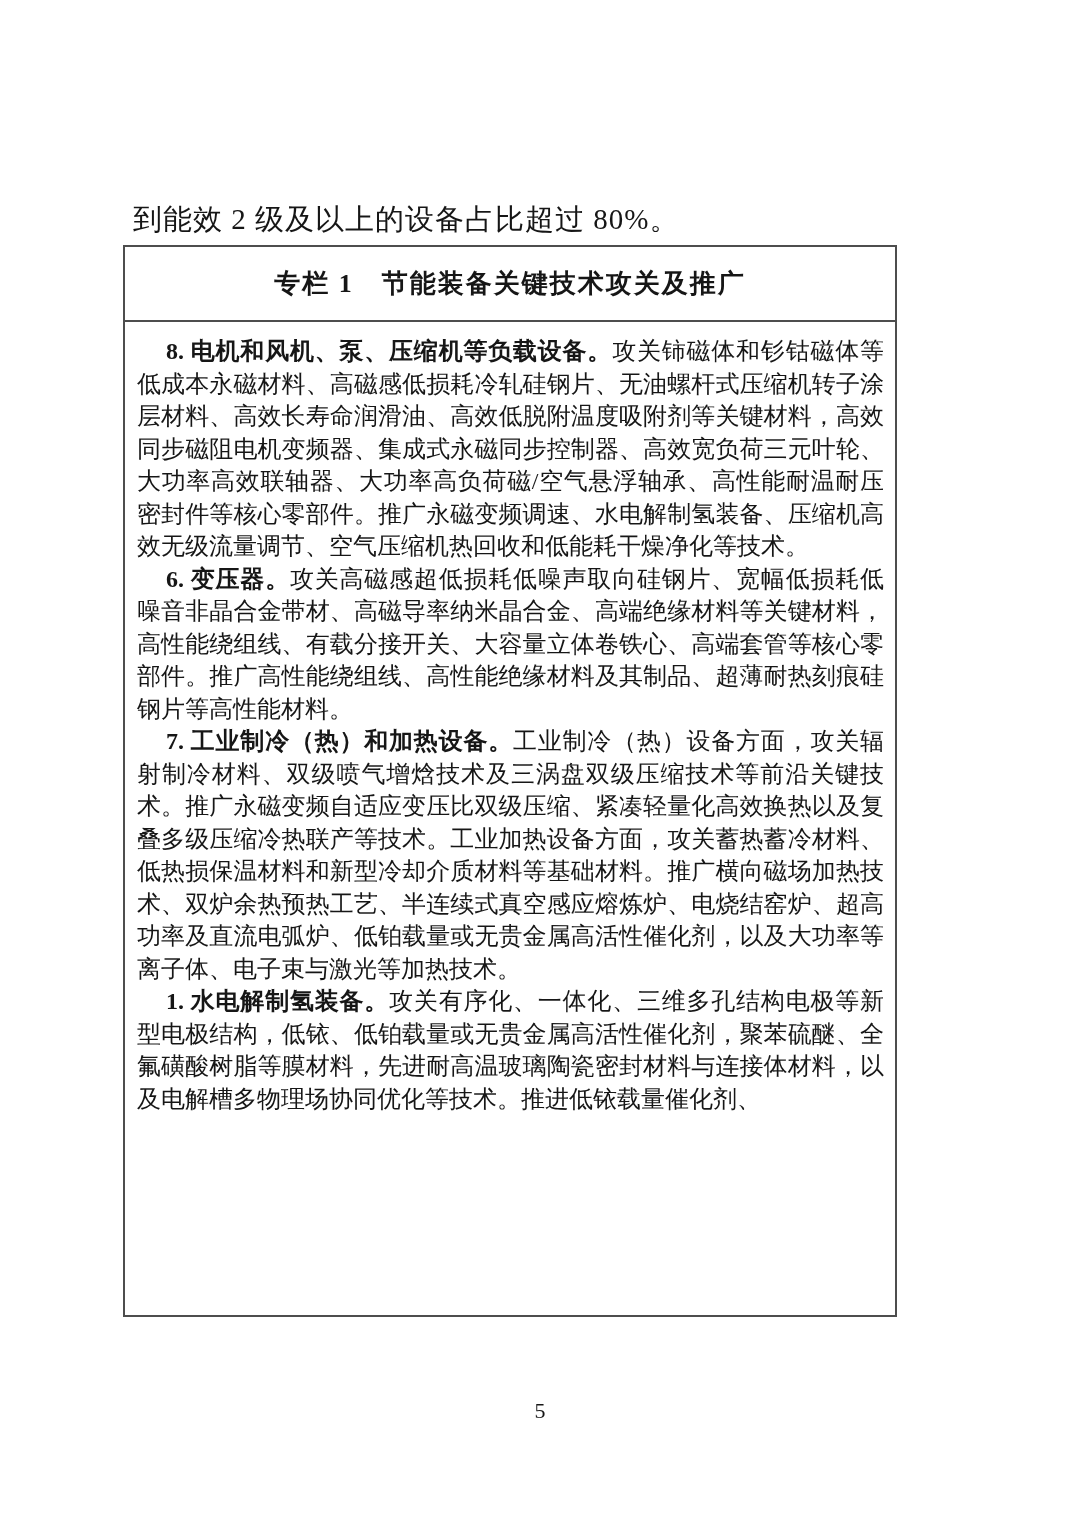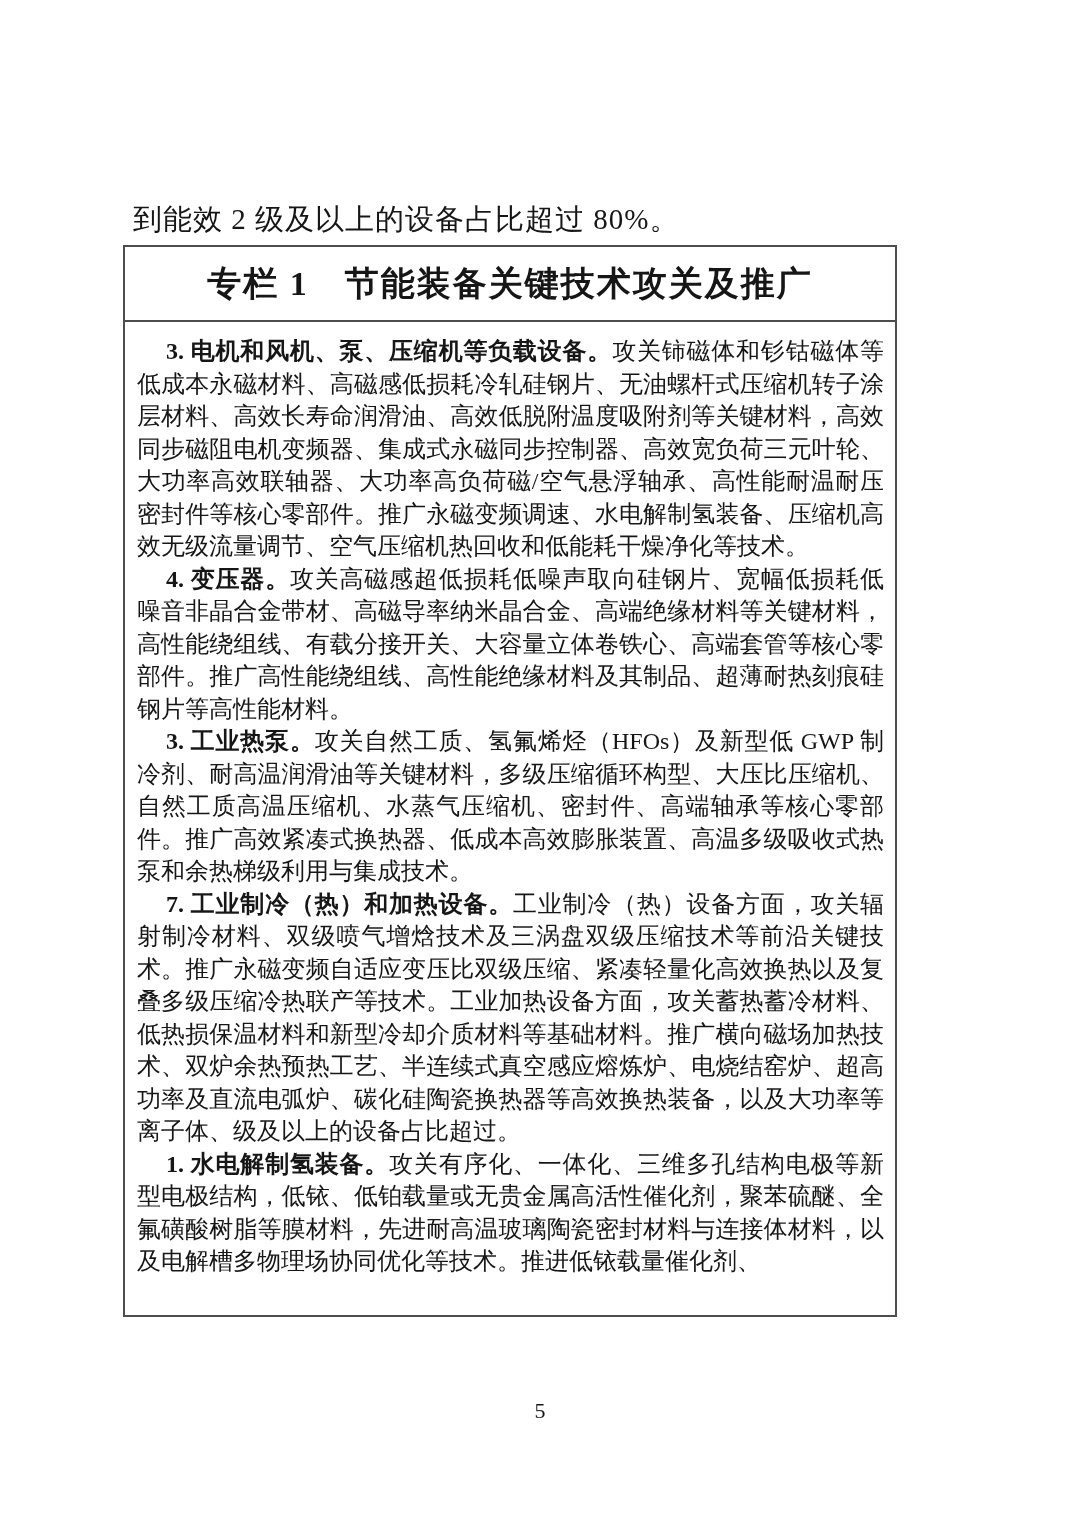--- a/index.html
+++ b/index.html
@@ -33,21 +33,21 @@
     overflow: hidden;
   }
   .box-title {
     height: 75px;
     box-sizing: border-box;
     border-bottom: 2px solid #4d4d4d;
     display: flex;
     align-items: center;
     justify-content: center;
     font-weight: bold;
-    font-size: 34px;
+    font-size: 26px;
     letter-spacing: 2px;
   }
   .box-body {
     padding: 13px 11px 0 12px;
     font-size: 24px;
     line-height: 32.5px;
     text-align: justify;
     text-justify: inter-character;
   }
   .para {
@@ -70,27 +70,26 @@
 <body style="color: rgb(22, 22, 22); background: rgb(255, 255, 255);">
 
 <main class="page">
 
   <p class="intro">到能效 2 级及以上的设备占比超过 80%。</p>
 
   <section class="box" style="border-color: rgb(77, 77, 77);">
     <header class="box-title" style="border-color: rgb(77, 77, 77);">专栏 1　节能装备关键技术攻关及推广</header>
     <div class="box-body">
 
-  <p class="para"><b class="lead">3. 电机和风机、泵、压缩机等负载设备。</b><span class="para-body">攻关铈磁体和钐钴磁体等低成本永磁材料、高磁感低损耗冷轧硅钢片、无油螺杆式压缩机转子涂层材料、高效长寿命润滑油、高效低脱附温度吸附剂等关键材料，高效同步磁阻电机变频器、集成式永磁同步控制器、高效宽负荷三元叶轮、大功率高效联轴器、大功率高负荷磁/空气悬浮轴承、高性能耐温耐压密封件等核心零部件。推广永磁变频调速、水电解制氢装备、压缩机高效无级流量调节、空气压缩机热回收和低能耗干燥净化等技术。</span></p>
+  <p class="para"><b class="lead">8. 电机和风机、泵、压缩机等负载设备。</b><span class="para-body">攻关铈磁体和钐钴磁体等低成本永磁材料、高磁感低损耗冷轧硅钢片、无油螺杆式压缩机转子涂层材料、高效长寿命润滑油、高效低脱附温度吸附剂等关键材料，高效同步磁阻电机变频器、集成式永磁同步控制器、高效宽负荷三元叶轮、大功率高效联轴器、大功率高负荷磁/空气悬浮轴承、高性能耐温耐压密封件等核心零部件。推广永磁变频调速、水电解制氢装备、压缩机高效无级流量调节、空气压缩机热回收和低能耗干燥净化等技术。</span></p>
 
-  <p class="para"><b class="lead">4. 变压器。</b><span class="para-body">攻关高磁感超低损耗低噪声取向硅钢片、宽幅低损耗低噪音非晶合金带材、高磁导率纳米晶合金、高端绝缘材料等关键材料，高性能绕组线、有载分接开关、大容量立体卷铁心、高端套管等核心零部件。推广高性能绕组线、高性能绝缘材料及其制品、超薄耐热刻痕硅钢片等高性能材料。</span></p>
+  <p class="para"><b class="lead">6. 变压器。</b><span class="para-body">攻关高磁感超低损耗低噪声取向硅钢片、宽幅低损耗低噪音非晶合金带材、高磁导率纳米晶合金、高端绝缘材料等关键材料，高性能绕组线、有载分接开关、大容量立体卷铁心、高端套管等核心零部件。推广高性能绕组线、高性能绝缘材料及其制品、超薄耐热刻痕硅钢片等高性能材料。</span></p>
 
-  <p class="para"><b class="lead">3. 工业热泵。</b><span class="para-body">攻关自然工质、氢氟烯烃（HFOs）及新型低 GWP 制冷剂、耐高温润滑油等关键材料，多级压缩循环构型、大压比压缩机、自然工质高温压缩机、水蒸气压缩机、密封件、高端轴承等核心零部件。推广高效紧凑式换热器、低成本高效膨胀装置、高温多级吸收式热泵和余热梯级利用与集成技术。</span></p>
 
-  <p class="para"><b class="lead">7. 工业制冷（热）和加热设备。</b><span class="para-body">工业制冷（热）设备方面，攻关辐射制冷材料、双级喷气增焓技术及三涡盘双级压缩技术等前沿关键技术。推广永磁变频自适应变压比双级压缩、紧凑轻量化高效换热以及复叠多级压缩冷热联产等技术。工业加热设备方面，攻关蓄热蓄冷材料、低热损保温材料和新型冷却介质材料等基础材料。推广横向磁场加热技术、双炉余热预热工艺、半连续式真空感应熔炼炉、电烧结窑炉、超高功率及直流电弧炉、碳化硅陶瓷换热器等高效换热装备，以及大功率等离子体、级及以上的设备占比超过。</span></p>
+  <p class="para"><b class="lead">7. 工业制冷（热）和加热设备。</b><span class="para-body">工业制冷（热）设备方面，攻关辐射制冷材料、双级喷气增焓技术及三涡盘双级压缩技术等前沿关键技术。推广永磁变频自适应变压比双级压缩、紧凑轻量化高效换热以及复叠多级压缩冷热联产等技术。工业加热设备方面，攻关蓄热蓄冷材料、低热损保温材料和新型冷却介质材料等基础材料。推广横向磁场加热技术、双炉余热预热工艺、半连续式真空感应熔炼炉、电烧结窑炉、超高功率及直流电弧炉、低铂载量或无贵金属高活性催化剂，以及大功率等离子体、电子束与激光等加热技术。</span></p>
 
   <p class="para"><b class="lead">1. 水电解制氢装备。</b><span class="para-body">攻关有序化、一体化、三维多孔结构电极等新型电极结构，低铱、低铂载量或无贵金属高活性催化剂，聚苯硫醚、全氟磺酸树脂等膜材料，先进耐高温玻璃陶瓷密封材料与连接体材料，以及电解槽多物理场协同优化等技术。推进低铱载量催化剂、</span></p>
 </div>
   </section>
 
   <footer class="page-number">5</footer>
 
 </main>
 
 </body></html>

